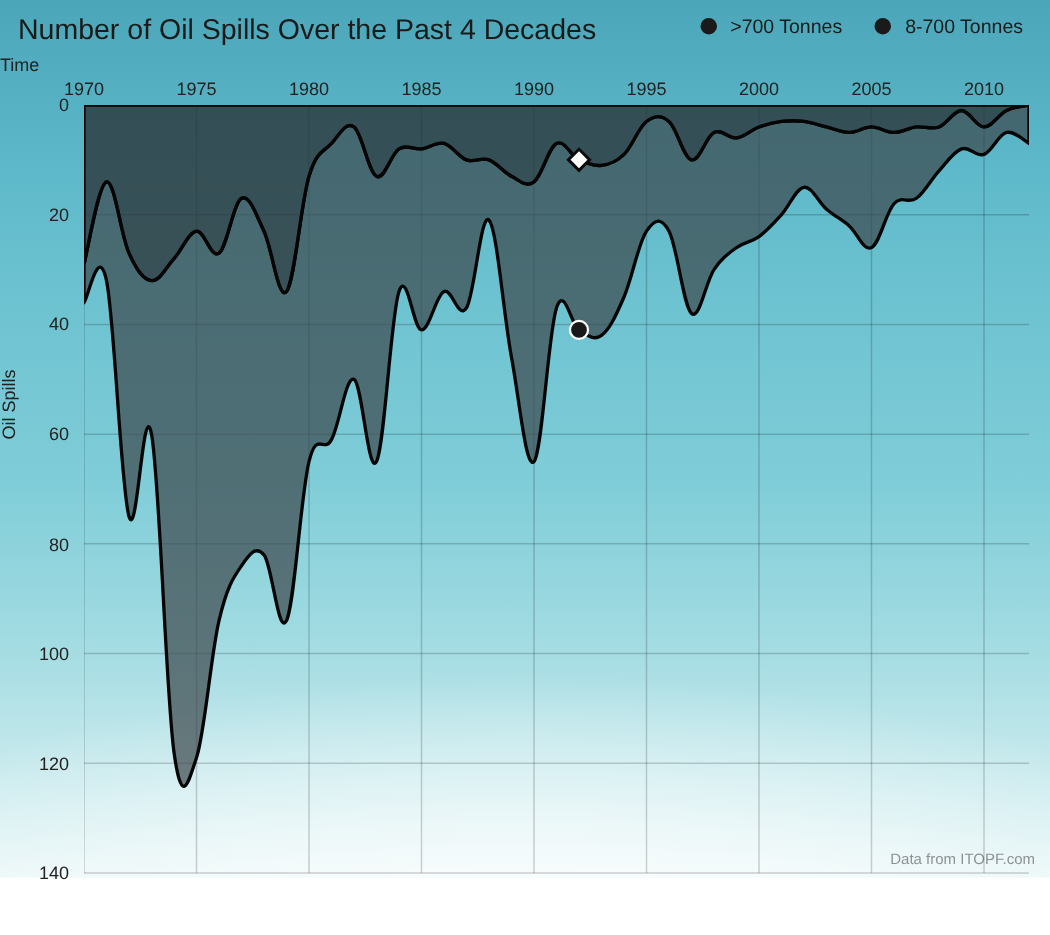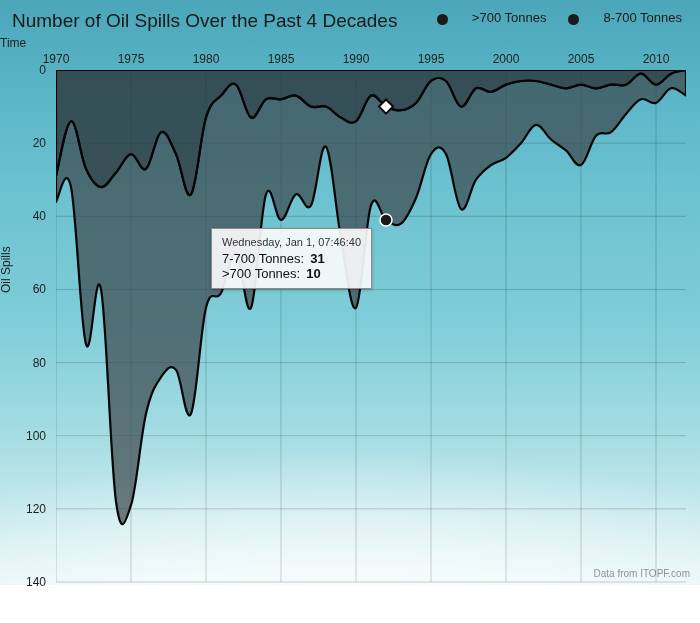--- a/index.html
+++ b/index.html
@@ -3,21 +3,21 @@
 <meta charset="utf-8">
 <style>
   html,body{margin:0;padding:0;width:700px;height:623px;overflow:hidden;font-family:"Helvetica Neue",Helvetica,Arial,sans-serif;}
   .chart-root{position:relative;width:700px;height:585px;
     background:
       radial-gradient(ellipse 140% 60% at 50% 110%, rgba(255,255,255,0.9) 0%, rgba(255,255,255,0.55) 25%, rgba(255,255,255,0) 55%),
       linear-gradient(180deg,#4aa6b8 0%,#5cb8c9 18%,#6ec3d1 35%,#7fcdd8 55%,#a6dde3 75%,#e8f6f7 100%);
   }
   .title{position:absolute;left:12px;top:10px;font-size:19px;color:#1a1a1a;}
   .legend{position:absolute;right:18px;top:10px;font-size:13px;color:#1a1a1a;display:flex;gap:22px;align-items:center;}
-  .legend .item{display:flex;align-items:flex-end;gap:24px;}
+  .legend .item{display:flex;align-items:center;gap:9px;}
   .lg-dot{width:11px;height:11px;border-radius:50%;background:#1a1a1a;}
   .xaxis-title{position:absolute;left:0;right:0;top:36px;text-align:left;font-size:12px;color:#222;}
   .yaxis-title{position:absolute;left:6px;top:50%;transform:translateY(-50%) rotate(-90deg);transform-origin:left center;font-size:12px;color:#222;white-space:nowrap;}
   .plot{position:absolute;left:56px;top:70px;width:630px;height:530px;}
   .grid line{stroke:#000;stroke-opacity:0.18;stroke-width:1;}
   .tick-x text{font-size:12px;fill:#222;text-anchor:middle;}
   .area-upper{fill:#2a3236;fill-opacity:0.78;stroke:#050505;stroke-width:2.2;}
   .area-lower{fill:#3c474c;fill-opacity:0.70;stroke:#050505;stroke-width:2.2;}
   .marker-diamond{fill:#fff;stroke:#0a0a0a;stroke-width:2;}
   .marker-circle{fill:#17191a;stroke:#fff;stroke-width:1.5;}
@@ -82,27 +82,16 @@
           <line x1="0" y1="512" x2="630" y2="512"></line>
         </g>
       <path id="area-lower" class="area-lower" d="M0,106.05714285714286 C2.6999999999999997,96.18285714285715 9.600000000000001,52.51657142857143 15,51.2 C20.4,49.883428571428574 24.6,86.8937142857143 30,98.74285714285715 C35.4,110.592 39.6,116.37028571428571 45,117.02857142857142 C50.4,117.68685714285714 54.6,108.32457142857143 60,102.4 C65.4,96.47542857142858 69.6,84.77257142857142 75,84.11428571428571 C80.4,83.456 84.6,102.69257142857143 90,98.74285714285715 C95.4,94.79314285714287 99.6,64.80457142857144 105,62.17142857142857 C110.4,59.53828571428571 114.6,72.92342857142857 120,84.11428571428571 C125.4,95.30514285714285 129.6,130.9257142857143 135,124.34285714285714 C140.4,117.76 144.6,65.31657142857142 150,47.542857142857144 C155.4,29.76914285714286 159.6,31.52457142857143 165,25.6 C170.4,19.675428571428572 174.6,10.678857142857142 180,14.628571428571428 C185.4,18.578285714285713 189.6,44.90971428571429 195,47.542857142857144 C200.4,50.176 204.6,32.54857142857143 210,29.257142857142856 C215.4,25.965714285714284 219.6,29.91542857142857 225,29.257142857142856 C230.4,28.598857142857142 234.6,24.283428571428573 240,25.6 C245.4,26.91657142857143 249.6,34.59657142857143 255,36.57142857142857 C260.4,38.54628571428571 264.6,34.59657142857142 270,36.57142857142857 C275.4,38.546285714285716 279.6,44.90971428571429 285,47.542857142857144 C290.4,50.176 294.6,55.14971428571429 300,51.2 C305.4,47.25028571428572 309.6,28.23314285714286 315,25.6 C320.4,22.966857142857144 324.59999999999997,33.93828571428571 330,36.57142857142857 C335.40000000000003,39.20457142857143 339.6000000000001,40.886857142857146 345.00000000000006,40.22857142857143 C350.40000000000003,39.57028571428571 354.6,38.180571428571426 360,32.91428571428571 C365.4,27.647999999999996 369.6,14.921142857142856 375,10.971428571428572 C380.4,7.021714285714287 384.59999999999997,6.363428571428572 390,10.971428571428572 C395.40000000000003,15.579428571428572 399.6000000000001,35.25485714285714 405.00000000000006,36.57142857142857 C410.40000000000003,37.888 414.6,20.918857142857142 420,18.285714285714285 C425.4,15.652571428571427 429.6,22.601142857142857 435,21.942857142857143 C440.4,21.28457142857143 444.6,16.60342857142857 450,14.628571428571428 C455.4,12.653714285714285 459.6,11.629714285714286 465,10.971428571428572 C470.4,10.313142857142857 474.6,10.313142857142857 480,10.971428571428572 C485.4,11.629714285714286 489.6,13.312 495,14.628571428571428 C500.4,15.945142857142857 504.6,18.285714285714285 510,18.285714285714285 C515.4,18.285714285714285 519.6,14.628571428571428 525,14.628571428571428 C530.4,14.628571428571428 534.6,18.285714285714285 540,18.285714285714285 C545.4,18.285714285714285 549.6,15.286857142857142 555,14.628571428571428 C560.4,13.970285714285714 564.6,16.60342857142857 570,14.628571428571428 C575.4,12.653714285714285 579.6,3.657142857142857 585,3.657142857142857 C590.4,3.657142857142857 594.6,14.628571428571428 600,14.628571428571428 C605.4,14.628571428571428 609.6,6.290285714285714 615,3.657142857142857 C620.4,1.024 627.3,0.6582857142857143 630,0 L630,25.6 C627.3,24.283428571428573 620.4,16.969142857142856 615,18.285714285714285 C609.6,19.602285714285713 605.4,30.939428571428568 600,32.91428571428571 C594.6,34.88914285714285 590.4,27.282285714285713 585,29.257142857142856 C579.6,31.232 575.4,37.96114285714286 570,43.885714285714286 C564.6,49.81028571428571 560.4,58.221714285714285 555,62.17142857142857 C549.6,66.12114285714286 545.4,59.903999999999996 540,65.82857142857142 C534.6,71.75314285714285 530.4,92.45257142857143 525,95.08571428571429 C519.6,97.71885714285715 515.4,85.06514285714286 510,80.45714285714286 C504.6,75.84914285714285 500.4,74.09371428571428 495,69.48571428571428 C489.6,64.87771428571428 485.4,54.198857142857136 480,54.857142857142854 C474.6,55.51542857142857 470.4,67.21828571428571 465,73.14285714285714 C459.6,79.06742857142856 455.4,83.82171428571428 450,87.77142857142857 C444.6,91.72114285714287 440.4,91.13600000000001 435,95.08571428571429 C429.6,99.03542857142857 425.4,101.81485714285714 420,109.71428571428571 C414.6,117.61371428571428 410.40000000000003,143.57942857142856 405.00000000000006,138.97142857142856 C399.6000000000001,134.36342857142856 395.40000000000003,93.98857142857142 390,84.11428571428571 C384.59999999999997,74.24000000000001 380.4,76.21485714285714 375,84.11428571428571 C369.6,92.01371428571429 365.4,115.49257142857144 360,128 C354.6,140.50742857142856 350.40000000000003,149.6502857142857 345.00000000000006,153.6 C339.6000000000001,157.5497142857143 335.40000000000003,153.23428571428573 330,149.94285714285715 C324.59999999999997,146.65142857142857 320.4,119.51542857142857 315,135.31428571428572 C309.6,151.11314285714286 305.4,231.7897142857143 300,237.71428571428572 C294.6,243.63885714285715 290.4,197.19314285714285 285,168.22857142857143 C279.6,139.264 275.4,82.72457142857142 270,76.8 C264.6,70.87542857142857 260.4,126.75657142857143 255,135.31428571428572 C249.6,143.872 245.4,121.70971428571428 240,124.34285714285714 C234.6,126.976 230.4,149.94285714285715 225,149.94285714285715 C219.6,149.94285714285715 215.4,108.544 210,124.34285714285714 C204.6,140.14171428571427 200.4,227.1817142857143 195,237.71428571428572 C189.6,248.24685714285715 185.4,185.49028571428573 180,182.85714285714286 C174.6,180.224 170.4,213.21142857142857 165,223.0857142857143 C159.6,232.96 155.4,215.99085714285715 150,237.71428571428572 C144.6,259.43771428571426 140.4,332.5805714285714 135,343.77142857142854 C129.6,354.9622857142857 125.4,306.46857142857147 120,299.8857142857143 C114.6,293.30285714285714 110.4,299.3005714285714 105,307.2 C99.6,315.0994285714286 95.4,320.7314285714285 90,343.77142857142854 C84.6,366.81142857142856 80.4,419.4011428571428 75,435.2 C69.6,450.99885714285716 65.4,470.3817142857143 60,431.54285714285714 C54.6,392.704 50.4,247.73485714285712 45,219.42857142857142 C39.6,191.1222857142857 35.4,292.7177142857143 30,274.2857142857143 C24.6,255.8537142857143 20.4,142.70171428571427 15,117.02857142857142 C9.600000000000001,91.35542857142858 2.6999999999999997,129.024 0,131.65714285714284 Z"></path>
       <path id="area-upper" class="area-upper" d="M0,0 L630,0 L630,0 C627.3,0.6582857142857143 620.4,1.024 615,3.657142857142857 C609.6,6.290285714285714 605.4,14.628571428571428 600,14.628571428571428 C594.6,14.628571428571428 590.4,3.657142857142857 585,3.657142857142857 C579.6,3.657142857142857 575.4,12.653714285714285 570,14.628571428571428 C564.6,16.60342857142857 560.4,13.970285714285714 555,14.628571428571428 C549.6,15.286857142857142 545.4,18.285714285714285 540,18.285714285714285 C534.6,18.285714285714285 530.4,14.628571428571428 525,14.628571428571428 C519.6,14.628571428571428 515.4,18.285714285714285 510,18.285714285714285 C504.6,18.285714285714285 500.4,15.945142857142857 495,14.628571428571428 C489.6,13.312 485.4,11.629714285714286 480,10.971428571428572 C474.6,10.313142857142857 470.4,10.313142857142857 465,10.971428571428572 C459.6,11.629714285714286 455.4,12.653714285714285 450,14.628571428571428 C444.6,16.60342857142857 440.4,21.28457142857143 435,21.942857142857143 C429.6,22.601142857142857 425.4,15.652571428571427 420,18.285714285714285 C414.6,20.918857142857142 410.40000000000003,37.888 405.00000000000006,36.57142857142857 C399.6000000000001,35.25485714285714 395.40000000000003,15.579428571428572 390,10.971428571428572 C384.59999999999997,6.363428571428572 380.4,7.021714285714287 375,10.971428571428572 C369.6,14.921142857142856 365.4,27.647999999999996 360,32.91428571428571 C354.6,38.180571428571426 350.40000000000003,39.57028571428571 345.00000000000006,40.22857142857143 C339.6000000000001,40.886857142857146 335.40000000000003,39.20457142857143 330,36.57142857142857 C324.59999999999997,33.93828571428571 320.4,22.966857142857144 315,25.6 C309.6,28.23314285714286 305.4,47.25028571428572 300,51.2 C294.6,55.14971428571429 290.4,50.176 285,47.542857142857144 C279.6,44.90971428571429 275.4,38.546285714285716 270,36.57142857142857 C264.6,34.59657142857142 260.4,38.54628571428571 255,36.57142857142857 C249.6,34.59657142857143 245.4,26.91657142857143 240,25.6 C234.6,24.283428571428573 230.4,28.598857142857142 225,29.257142857142856 C219.6,29.91542857142857 215.4,25.965714285714284 210,29.257142857142856 C204.6,32.54857142857143 200.4,50.176 195,47.542857142857144 C189.6,44.90971428571429 185.4,18.578285714285713 180,14.628571428571428 C174.6,10.678857142857142 170.4,19.675428571428572 165,25.6 C159.6,31.52457142857143 155.4,29.76914285714286 150,47.542857142857144 C144.6,65.31657142857142 140.4,117.76 135,124.34285714285714 C129.6,130.9257142857143 125.4,95.30514285714285 120,84.11428571428571 C114.6,72.92342857142857 110.4,59.53828571428571 105,62.17142857142857 C99.6,64.80457142857144 95.4,94.79314285714287 90,98.74285714285715 C84.6,102.69257142857143 80.4,83.456 75,84.11428571428571 C69.6,84.77257142857142 65.4,96.47542857142858 60,102.4 C54.6,108.32457142857143 50.4,117.68685714285714 45,117.02857142857142 C39.6,116.37028571428571 35.4,110.592 30,98.74285714285715 C24.6,86.8937142857143 20.4,49.883428571428574 15,51.2 C9.600000000000001,52.51657142857143 2.6999999999999997,96.18285714285715 0,106.05714285714286 Z"></path>
       <g id="hover-markers">
         <rect id="mk-diamond" class="marker-diamond" width="10" height="10" x="325" y="31.57142857142857" transform="rotate(45 330 36.57142857142857)"></rect>
         <circle id="mk-circle" class="marker-circle" r="6" cx="330" cy="149.94285714285715"></circle>
       </g>
     </svg>
 
-    <div class="tooltip" id="tooltip" style="left: 155px; top: 157.943px;">
-      <div class="hdr">Wednesday, Jan 1, 07:46:40</div>
-      <div class="row">
-        <span>7-700 Tonnes:</span>
-        <b>31</b>
-      </div>
-      <div class="row">
-        <span>&gt;700 Tonnes:</span>
-        <b>10</b>
-      </div>
-    </div>
   <span style="position: absolute; top: -18px; font-size: 12px; color: rgb(34, 34, 34); transform: translateX(-50%); left: 0px;">1970</span><span style="position: absolute; top: -18px; font-size: 12px; color: rgb(34, 34, 34); transform: translateX(-50%); left: 75px;">1975</span><span style="position: absolute; top: -18px; font-size: 12px; color: rgb(34, 34, 34); transform: translateX(-50%); left: 150px;">1980</span><span style="position: absolute; top: -18px; font-size: 12px; color: rgb(34, 34, 34); transform: translateX(-50%); left: 225px;">1985</span><span style="position: absolute; top: -18px; font-size: 12px; color: rgb(34, 34, 34); transform: translateX(-50%); left: 300px;">1990</span><span style="position: absolute; top: -18px; font-size: 12px; color: rgb(34, 34, 34); transform: translateX(-50%); left: 375px;">1995</span><span style="position: absolute; top: -18px; font-size: 12px; color: rgb(34, 34, 34); transform: translateX(-50%); left: 450px;">2000</span><span style="position: absolute; top: -18px; font-size: 12px; color: rgb(34, 34, 34); transform: translateX(-50%); left: 525px;">2005</span><span style="position: absolute; top: -18px; font-size: 12px; color: rgb(34, 34, 34); transform: translateX(-50%); left: 600px;">2010</span><span style="position: absolute; left: -10px; font-size: 12px; color: rgb(34, 34, 34); transform: translate(-100%, -50%); top: 0px;">0</span><span style="position: absolute; left: -10px; font-size: 12px; color: rgb(34, 34, 34); transform: translate(-100%, -50%); top: 73.1429px;">20</span><span style="position: absolute; left: -10px; font-size: 12px; color: rgb(34, 34, 34); transform: translate(-100%, -50%); top: 146.286px;">40</span><span style="position: absolute; left: -10px; font-size: 12px; color: rgb(34, 34, 34); transform: translate(-100%, -50%); top: 219.429px;">60</span><span style="position: absolute; left: -10px; font-size: 12px; color: rgb(34, 34, 34); transform: translate(-100%, -50%); top: 292.571px;">80</span><span style="position: absolute; left: -10px; font-size: 12px; color: rgb(34, 34, 34); transform: translate(-100%, -50%); top: 365.714px;">100</span><span style="position: absolute; left: -10px; font-size: 12px; color: rgb(34, 34, 34); transform: translate(-100%, -50%); top: 438.857px;">120</span><span style="position: absolute; left: -10px; font-size: 12px; color: rgb(34, 34, 34); transform: translate(-100%, -50%); top: 512px;">140</span></div>
 
   <div class="credit">Data from ITOPF.com</div>
 </div>
 
 </body></html>

